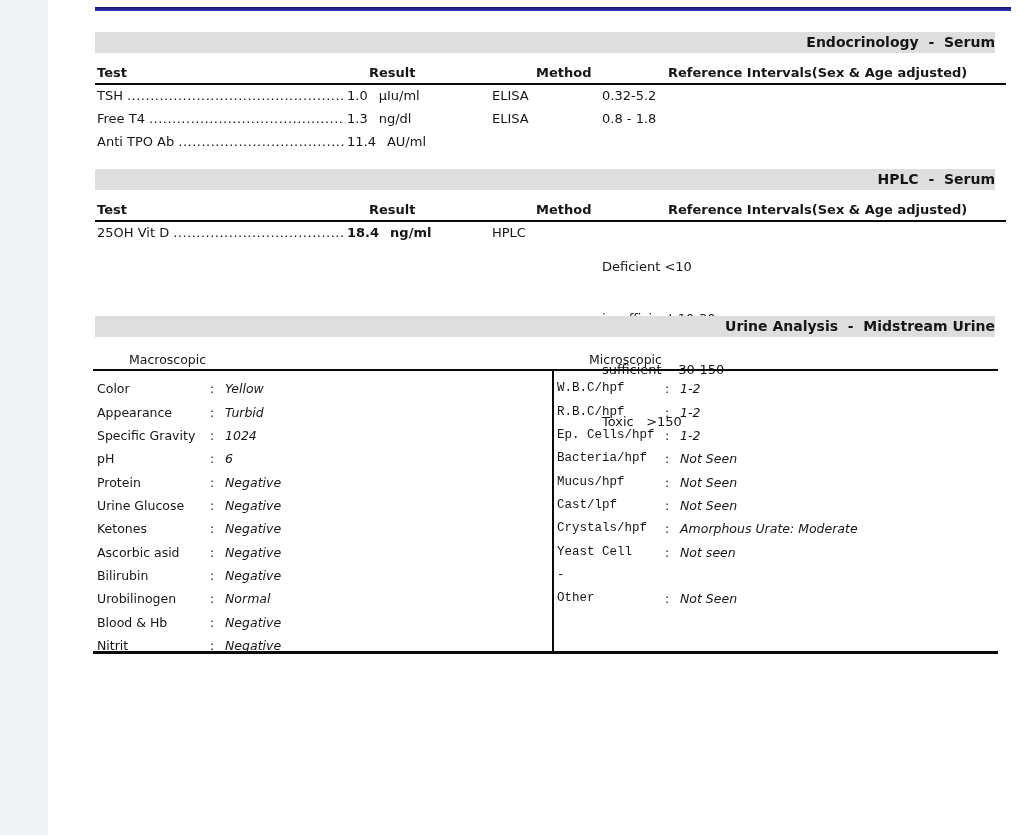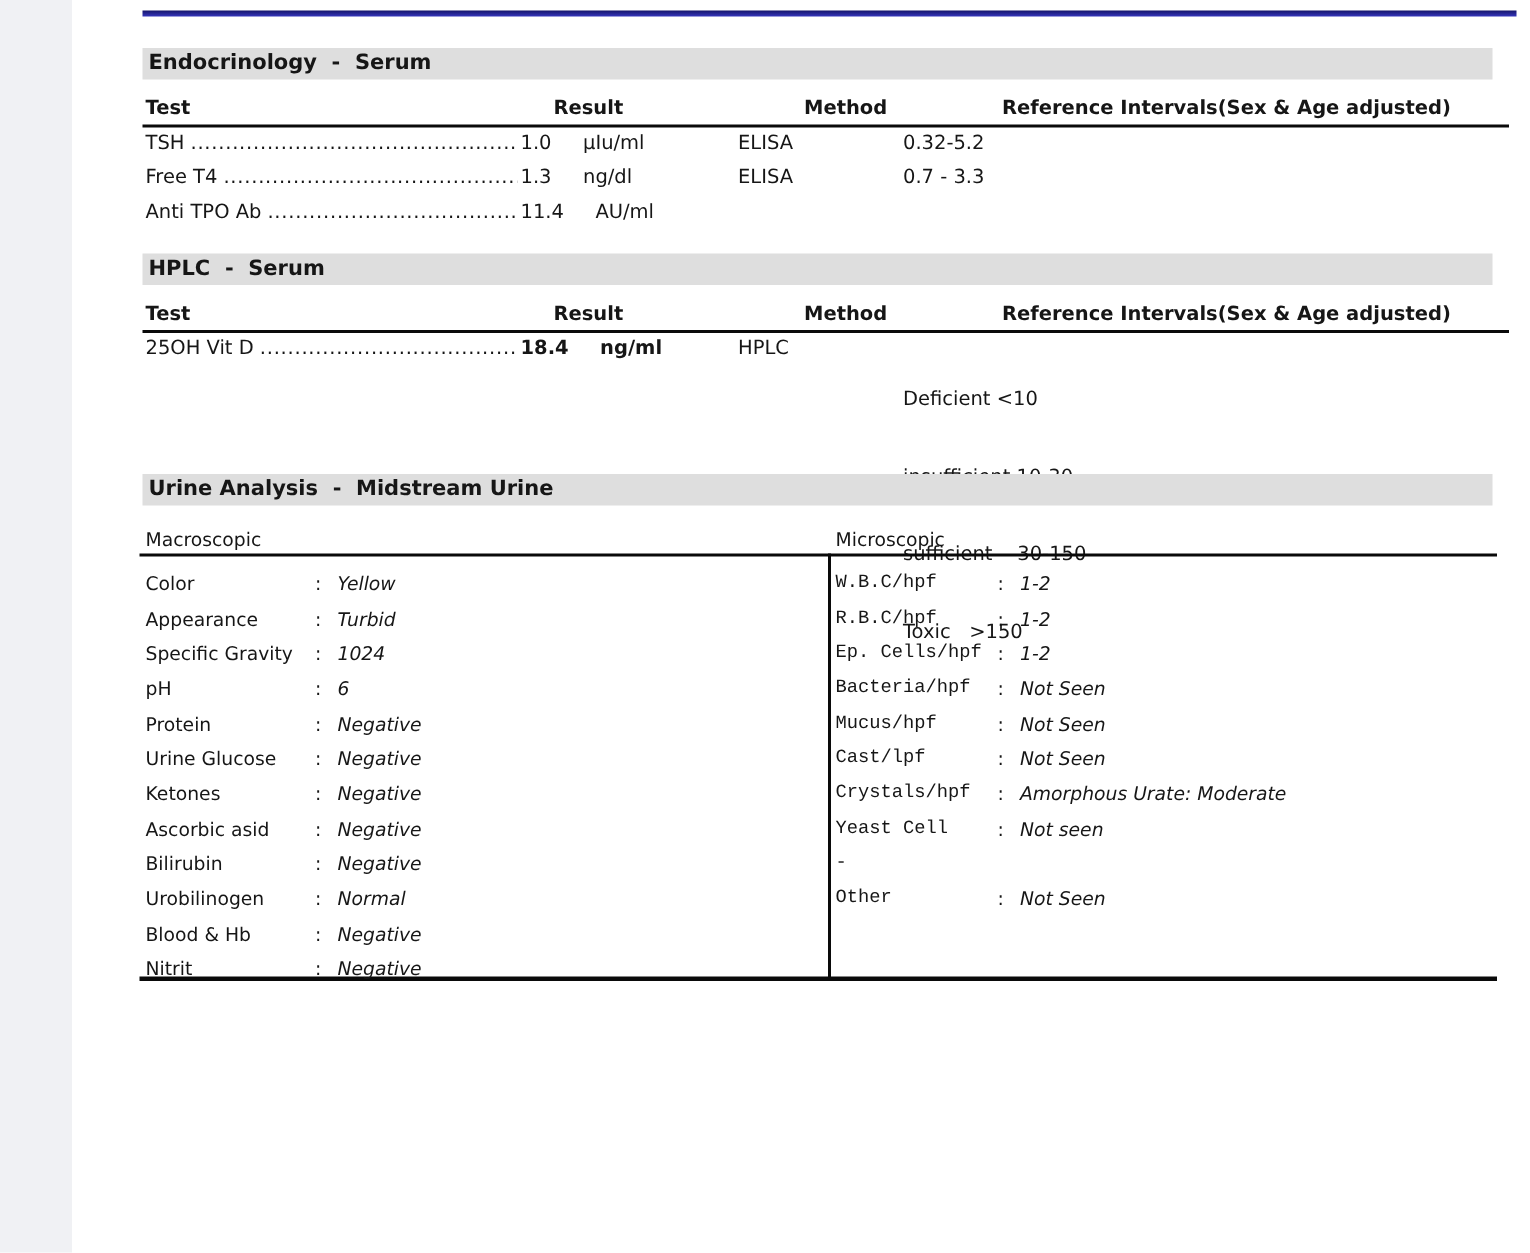--- a/index.html
+++ b/index.html
@@ -6,40 +6,40 @@
   html,body { width:1020px; height:835px; background:#ffffff; }
   body { font-family:"DejaVu Sans", sans-serif; color:#161616; position:relative; overflow:hidden; }
 
   .left-strip { position:absolute; left:0; top:0; width:48px; height:835px; background:#f0f1f4; }
 
   .top-line { position:absolute; left:95px; top:7px; width:916px; height:4px;
               background:linear-gradient(#15156b, #3535bb); }
 
   .section-bar { position:absolute; left:95px; width:900px; height:21px; background:#dedede;
                  font-size:14px; font-weight:bold; line-height:21px; padding-left:4px;
-                 white-space:pre; }
+                 white-space:pre;text-align:right; }
 
   .hrule { position:absolute; background:#0a0a0a; height:2px; }
   .vrule { position:absolute; background:#0a0a0a; width:2px; }
 
   
   .thead, .srow { position:absolute; left:95px; width:911px; display:grid;
                   grid-template-columns:250px 145px 110px 1fr; font-size:13px; }
   .thead { font-weight:bold;gap:22px; }
   .thead span { padding-left:2px; }
   .srow { line-height:16px; }
   .cell-test { display:flex; overflow:hidden; white-space:nowrap; padding-left:2px; }
   .dots { flex:1; overflow:hidden; white-space:nowrap; margin-left:4px; letter-spacing:0.5px; }
-  .cell-result { display:flex; gap:21px; padding-left:2px; white-space:pre; }
+  .cell-result { display:flex; gap:11px; padding-left:2px; white-space:pre; }
   .cell-method, .cell-ref { padding-left:2px; white-space:pre; }
   .bold { font-weight:bold; }
   .ref-lines div { line-height:19.5px; white-space:pre; }
 
   
-  .u-label { position:absolute; font-size:12.5px; }
+  .u-label { position:absolute; font-size:12.5px;margin-left:32px; }
   .urows { position:absolute; font-size:12.5px; }
   .urow { display:flex; height:23.36px; align-items:center; line-height:15px; }
   .macro .u-name { width:113px; } .macro .u-colon { width:15px; }
   .micro .u-name { width:108px;font-family:Liberation Mono, monospace; } .micro .u-colon { width:15px; }
   .u-val { white-space:pre;font-style:italic; }
 </style>
 </head>
 <body>
 
 <div class="left-strip"></div>
@@ -71,21 +71,21 @@
 <div class="srow" style="top:111px">
   <span class="cell-test">
     <span>Free T4</span>
     <span class="dots">................................................................................</span>
   </span>
   <span class="cell-result">
     <span>1.3</span>
     <span>ng/dl</span>
   </span>
   <span class="cell-method">ELISA</span>
-  <span class="cell-ref">0.7 - 3.3</span>
+  <span class="cell-ref">0.8 - 1.8</span>
 </div>
 
 <div class="srow" style="top:134px">
   <span class="cell-test">
     <span>Anti TPO Ab</span>
     <span class="dots">................................................................................</span>
   </span>
   <span class="cell-result">
     <span>11.4</span>
     <span>AU/ml</span>

